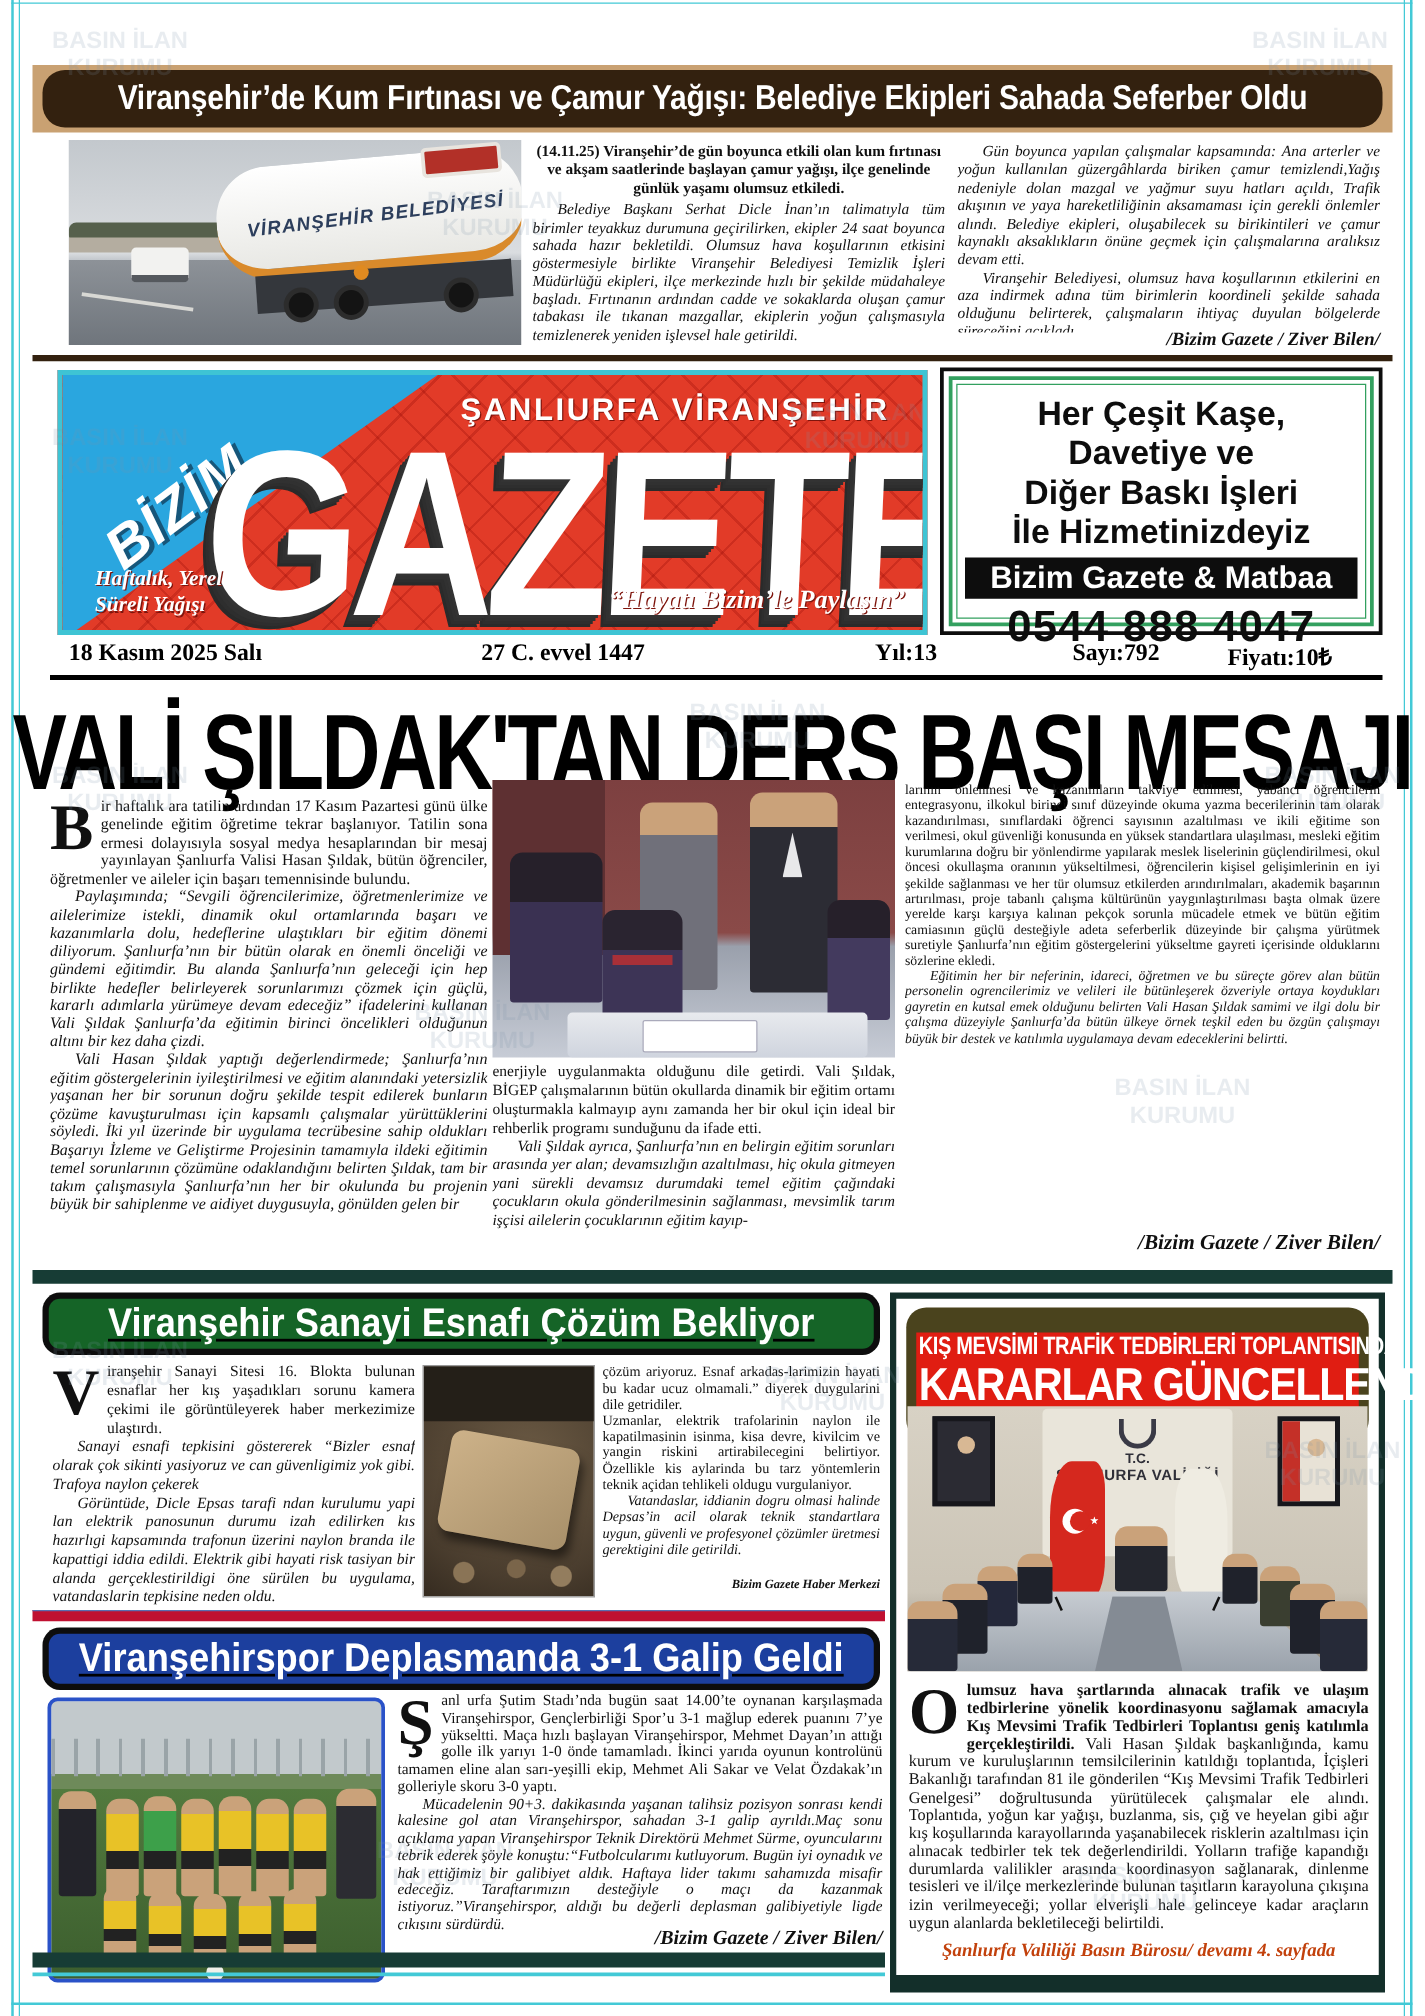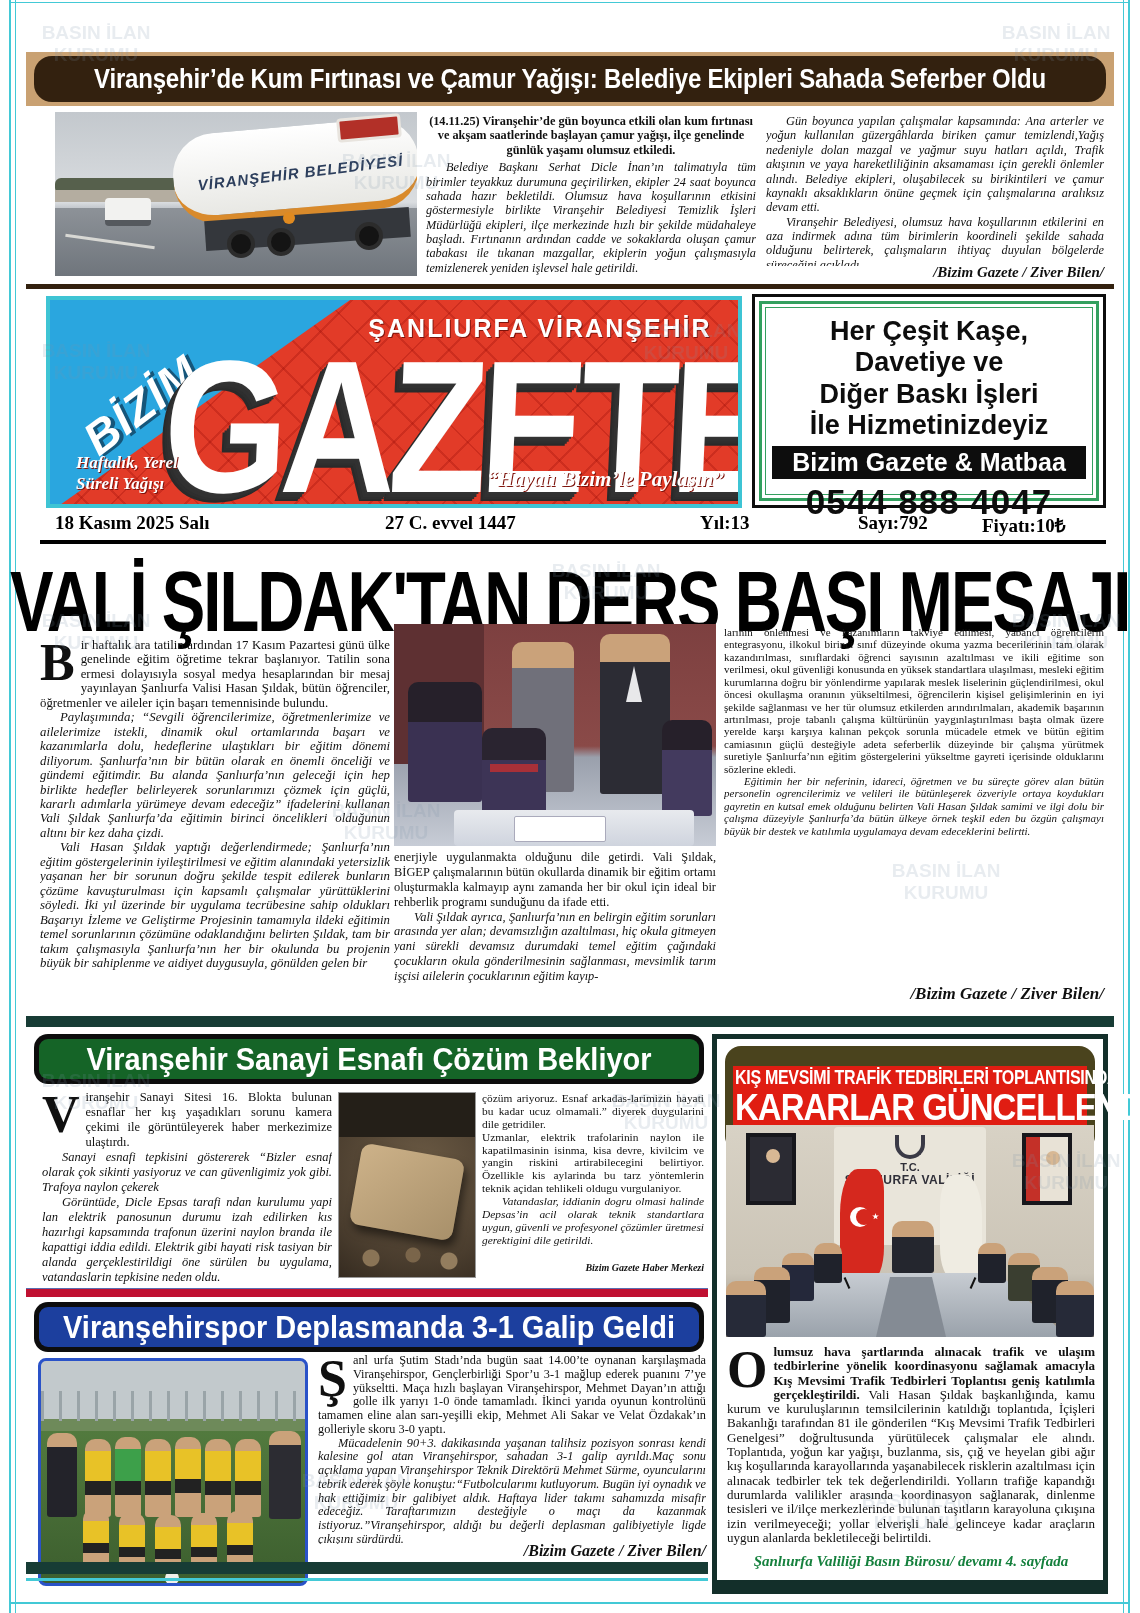--- a/index.html
+++ b/index.html
@@ -68,21 +68,21 @@
 
   
   .dl-item { position:absolute; font:bold 19px "Liberation Serif", serif; color:#000; white-space:nowrap; }
 
   .main-headline { position:absolute; left:0; top:552px; width:1140px; text-align:center; }
   .main-headline span { display:inline-block; font:bold 64px "Liberation Sans", sans-serif;
         color:#000; letter-spacing:-2px; transform:scale(1.02,1.34); transform-origin:center top;
         white-space:nowrap; }
 
   
-  .pill { background:#0d0d0d; border-radius:14px; padding:5px; }
+  .pill { background:#0d0d0d; border-radius:14px; padding:5px;text-decoration:underline; }
   .pill-in { border-radius:9px; height:100%; display:flex; align-items:center; justify-content:center; }
   .pill-in span { color:#fff; font:bold 29px "Liberation Sans", sans-serif; white-space:nowrap;
         transform:scaleY(1.1); }
 
   
   .trafik-box { border:5px solid #132f2a; border-bottom-width:14px; background:#fff; }
   .olive { background:#4a431d; border-radius:16px; padding:20px 8px; }
   .redban { background:#e01d12; text-align:center; padding:3px 2px 5px; }
   .redban .l1 { display:block; color:#fff; font:bold 16px "Liberation Sans", sans-serif;
         letter-spacing:-.3px; transform:scaleY(1.25); white-space:nowrap; }
@@ -329,18 +329,18 @@
       <div class="fig" style="left:282px;top:128px;width:32px;height:48px;background:linear-gradient(#caa27a 0 12px,#3a3e30 12px 100%);"></div>
       <div class="fig" style="left:306px;top:142px;width:36px;height:56px;background:linear-gradient(#caa27a 0 13px,#1f222b 13px 100%);"></div>
       <div class="fig" style="left:330px;top:156px;width:38px;height:56px;background:linear-gradient(#caa27a 0 14px,#262a38 14px 100%);"></div>
       <div class="abs" style="left:120px;top:152px;width:2px;height:12px;background:#111;transform:rotate(-24deg);"></div>
       <div class="abs" style="left:246px;top:152px;width:2px;height:12px;background:#111;transform:rotate(24deg);"></div>
     </div>
 
     <div class="body-txt" style="position:absolute;left:10px;top:306px;width:368px;height:204px;font-size:13px;line-height:1.1;">
       <p><span class="dropcap">O</span><b>lumsuz hava şartlarında alınacak trafik ve ulaşım tedbirlerine yönelik koordinasyonu sağlamak amacıyla Kış Mevsimi Trafik Tedbirleri Toplantısı geniş katılımla gerçekleştirildi.</b><span> Vali Hasan Şıldak başkanlığında, kamu kurum ve kuruluşlarının temsilcilerinin katıldığı toplantıda, İçişleri Bakanlığı tarafından 81 ile gönderilen “Kış Mevsimi Trafik Tedbirleri Genelgesi” doğrultusunda yürütülecek çalışmalar ele alındı. Toplantıda, yoğun kar yağışı, buzlanma, sis, çığ ve heyelan gibi ağır kış koşullarında karayollarında yaşanabilecek risklerin azaltılması için alınacak tedbirler tek tek değerlendirildi. Yolların trafiğe kapandığı durumlarda valilikler arasında koordinasyon sağlanarak, dinlenme tesisleri ve il/ilçe merkezlerinde bulunan taşıtların karayoluna çıkışına izin verilmeyeceği; yollar elverişli hale gelinceye kadar araçların uygun alanlarda bekletileceği belirtildi.</span></p>
     </div>
-    <div style="position:absolute;left:10px;top:514px;width:368px;text-align:center;font:bold italic 15px 'Liberation Serif',serif;color:#15803d;">
+    <div style="position:absolute;left:10px;top:514px;width:368px;text-align:center;font:bold italic 15px 'Liberation Serif',serif;color:#c2410c;">
       <span>Şanlıurfa Valiliği Basın Bürosu/ devamı 4. sayfada</span>
     </div>
   </div>
 
 </div>
 
 </body></html>

